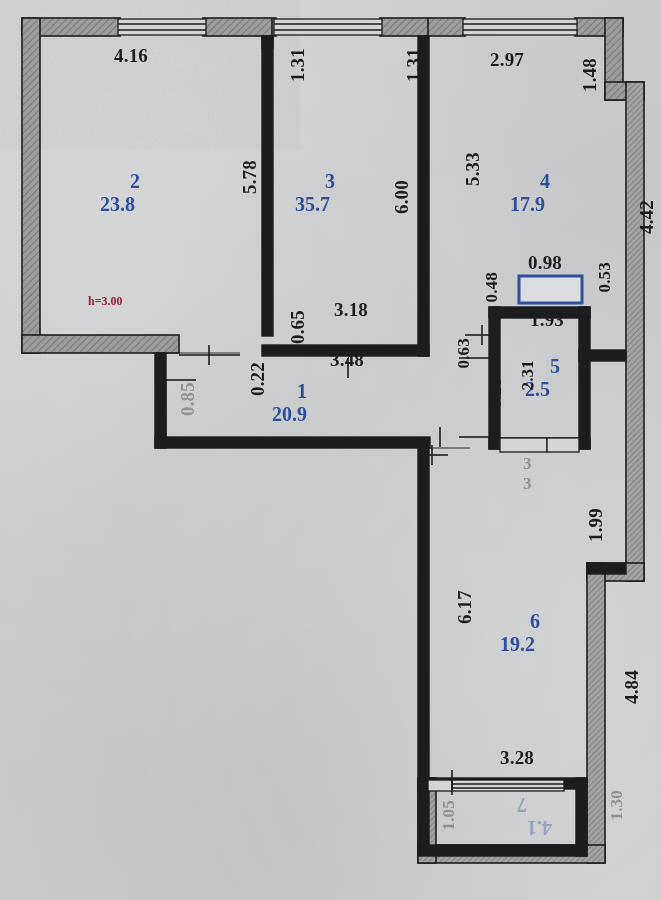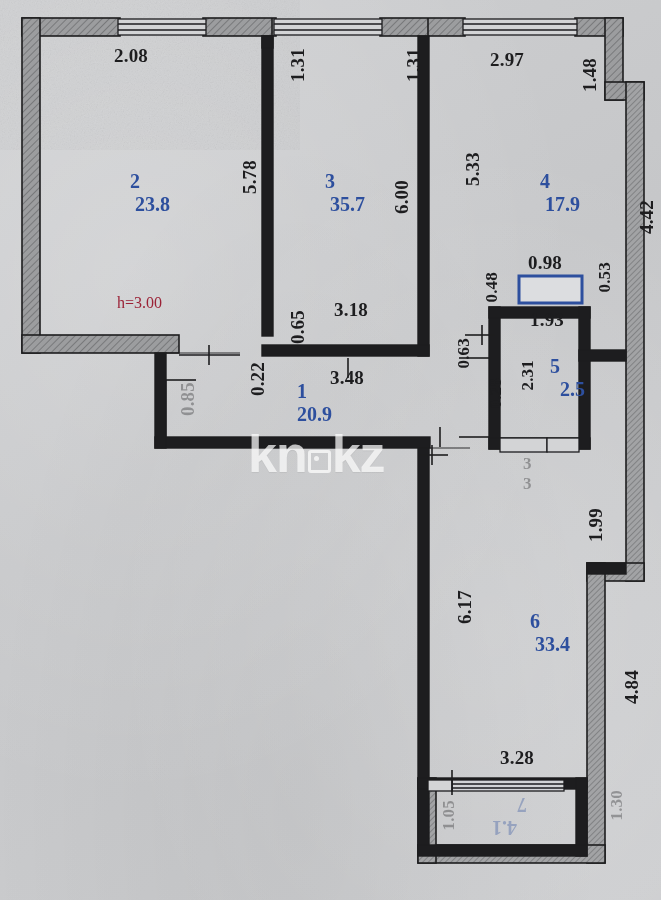--- a/index.html
+++ b/index.html
@@ -30,23 +30,23 @@
     position:absolute;
     font-family:"Liberation Serif", serif;
     white-space:nowrap;
     line-height:1;
     pointer-events:none;
   }
   .dim{ color:#1d1d1f; font-size:19px; font-weight:700; letter-spacing:.2px;}
   .dim.sm{ font-size:17px; }
   .vert{ transform-origin:0 0; }
   .rno{ color:#2d4f9e; font-size:20px; font-weight:700; text-align:center;}
-  .rar{ color:#2d4f9e; font-size:20px; font-weight:700; text-align:right;}
+  .rar{ color:#2d4f9e; font-size:20px; font-weight:700; text-align:left;}
   .rbox{ position:absolute; text-align:center; }
-  .hgt{ color:#9b2236; font-size:16px; font-weight:400;margin-left:29px; }
+  .hgt{ color:#9b2236; font-size:12px; font-weight:700; }
   .faint{ opacity:.34; }
   .flip{ transform:rotate(180deg); }
 
   
   #wm{
     position:absolute;
     left:248px; top:424px;
     font-family:"Liberation Sans", sans-serif;
     font-size:52px;
     font-weight:700;
@@ -211,35 +211,35 @@
       <line x1="166" y1="353" x2="240" y2="353"></line>
       <line x1="166" y1="437" x2="166" y2="380"></line>
       <line x1="429" y1="448" x2="470" y2="448"></line>
     </g>
   </svg>
 
   <div class="rbox" style="left:100px;top:170px;width:70px;">
     <div class="rno">2</div>
     <div class="rar">23.8</div>
   </div>
-  <div class="lbl dim" style="left:114px;top:46px;">2.08</div>
+  <div class="lbl dim" style="left:114px;top:46px;">4.16</div>
   <div class="lbl hgt" style="left:88px;top:295px;">h=3.00</div>
   <div class="lbl dim vert" style="left:240px;top:160px;transform:rotate(-90deg) translate(-100%,0);">5.78</div>
 
   <div class="lbl dim vert" style="left:288px;top:48px;transform:rotate(-90deg) translate(-100%,0);">1.31</div>
   <div class="lbl dim vert" style="left:404px;top:48px;transform:rotate(-90deg) translate(-100%,0);">1.31</div>
 
   <div class="rbox" style="left:295px;top:170px;width:70px;">
     <div class="rno">3</div>
     <div class="rar">35.7</div>
   </div>
   <div class="lbl dim vert" style="left:392px;top:180px;transform:rotate(-90deg) translate(-100%,0);">6.00</div>
   <div class="lbl dim" style="left:334px;top:272px;margin-top:28px;">3.18</div>
   <div class="lbl dim vert" style="left:288px;top:310px;transform:rotate(-90deg) translate(-100%,0);">0.65</div>
-  <div class="lbl dim" style="left:330px;top:368px;">3.48</div>
+  <div class="lbl dim" style="left:330px;top:350px;">3.48</div>
 
   <div class="rbox" style="left:272px;top:380px;width:60px;">
     <div class="rno">1</div>
     <div class="rar">20.9</div>
   </div>
   <div class="lbl dim vert" style="left:248px;top:362px;transform:rotate(-90deg) translate(-100%,0);">0.22</div>
   <div class="lbl dim vert faint" style="left:178px;top:382px;transform:rotate(-90deg) translate(-100%,0);">0.85</div>
 
   <div class="rbox" style="left:510px;top:170px;width:70px;">
     <div class="rno">4</div>
@@ -259,34 +259,31 @@
   </div>
   <div class="lbl dim" style="left:530px;top:310px;text-align:center;">1.93</div>
   <div class="lbl dim sm vert" style="left:519px;top:360px;transform:rotate(-90deg) translate(-100%,0);">2.31</div>
 
   <div class="lbl dim sm vert" style="left:483px;top:272px;transform:rotate(-90deg) translate(-100%,0);">0.48</div>
   <div class="lbl dim sm vert" style="left:455px;top:338px;transform:rotate(-90deg) translate(-100%,0);">0.63</div>
   <div class="lbl dim sm vert" style="left:487px;top:378px;transform:rotate(-90deg) translate(-100%,0);">0.28</div>
 
   <div class="rbox" style="left:500px;top:610px;width:70px;">
     <div class="rno">6</div>
-    <div class="rar">33.4</div>
+    <div class="rar">19.2</div>
   </div>
   <div class="lbl dim vert" style="left:455px;top:590px;transform:rotate(-90deg) translate(-100%,0);">6.17</div>
   <div class="lbl dim vert" style="left:586px;top:508px;transform:rotate(-90deg) translate(-100%,0);">1.99</div>
   <div class="lbl dim vert" style="left:622px;top:670px;transform:rotate(-90deg) translate(-100%,0);">4.84</div>
 
   <div class="rbox flip faint" style="left:492px;top:793px;width:60px;">
     <div class="rar">4.1</div>
     <div class="rno">7</div>
   </div>
   <div class="lbl dim" style="left:500px;top:748px;">3.28</div>
   <div class="lbl dim sm vert faint" style="left:440px;top:800px;transform:rotate(-90deg) translate(-100%,0);">1.05</div>
   <div class="lbl dim sm vert faint" style="left:608px;top:790px;transform:rotate(-90deg) translate(-100%,0);">1.30</div>
 
   <div class="lbl dim sm faint" style="left:523px;top:455px;">3</div>
   <div class="lbl dim sm faint" style="left:523px;top:475px;">3</div>
 
-  <div id="wm">
-    <span>kn</span><span class="dotbox"></span><span>kz</span>
-  </div>
 
 </div>
 
 </body></html>

